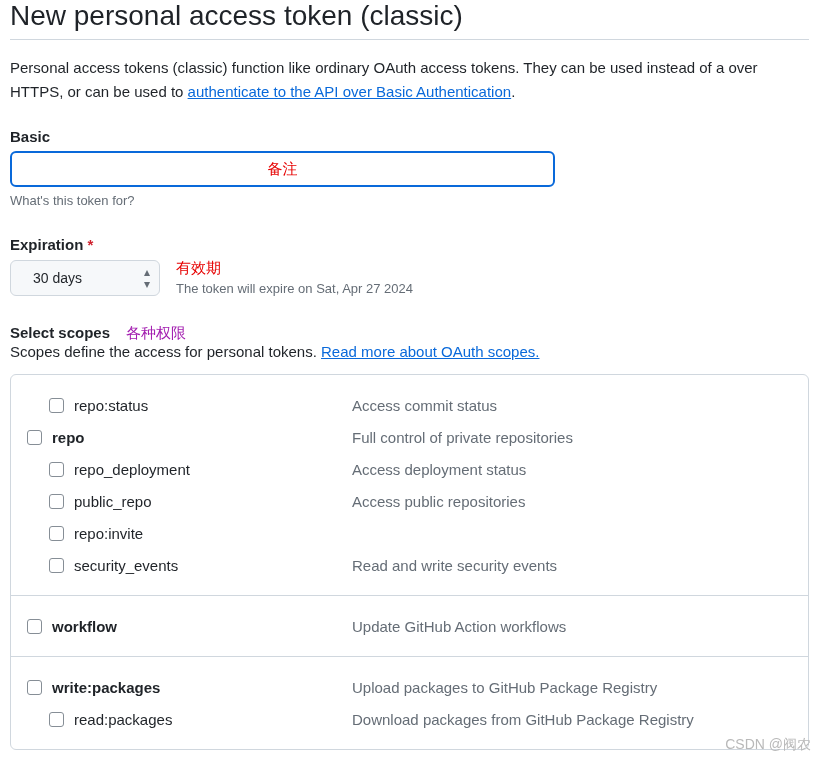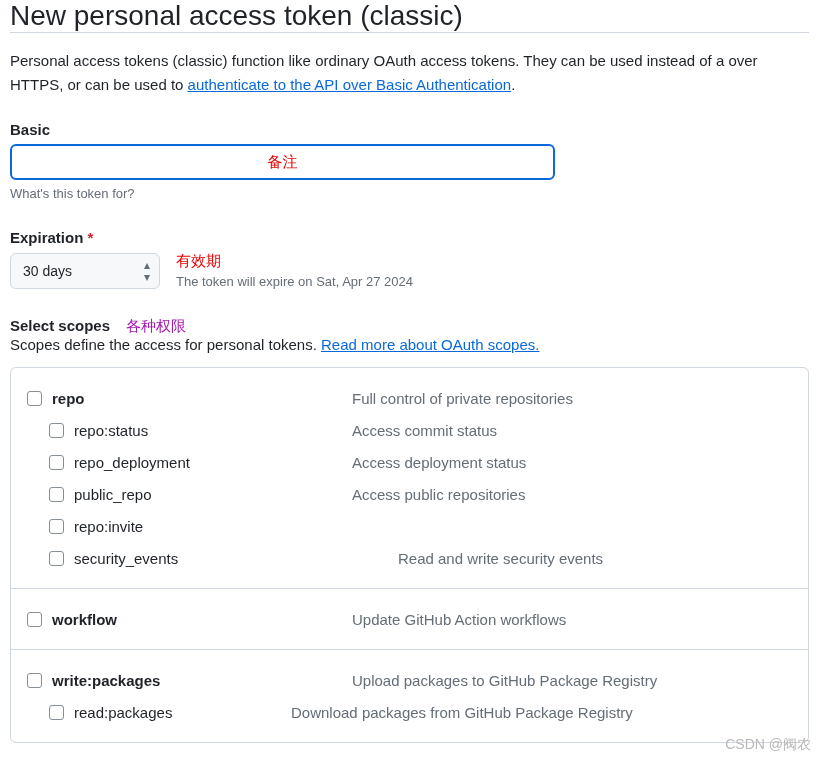--- a/index.html
+++ b/index.html
@@ -10,21 +10,21 @@
       width: 819px;
       height: 760px;
       overflow: hidden;
       position: relative;
       padding: 0 10px;
     }
     .page-title {
       font-size: 28px;
       font-weight: 400;
       color: #1f2328;
-      padding-bottom: 0;
+      padding-bottom: 7px;
       border-bottom: 1px solid #d0d7de;
       margin-bottom: 16px;
       margin-top: 0;
     }
     .intro {
       font-size: 15px;
       line-height: 1.6;
       color: #1f2328;
       margin-bottom: 24px;
     }
@@ -76,21 +76,21 @@
     }
     .select-wrap {
       position: relative;
       width: 150px;
     }
     .select-box {
       width: 150px;
       height: 36px;
       border: 1px solid #d0d7de;
       border-radius: 6px;
-      padding: 5px 30px 5px 12px;
+      padding: 5px 30px 5px 22px;
       font-size: 14px;
       background: #f6f8fa;
       cursor: pointer;
       display: flex;
       align-items: center;
     }
     .select-caret {
       position: absolute;
       right: 10px;
       top: 50%;
@@ -200,56 +200,56 @@
 <div class="section-row">
   <span class="section-title">Select scopes</span>
   <span class="section-annot">各种权限</span>
 </div>
 <p class="scopes-intro">
   <span>Scopes define the access for personal tokens. </span><a class="link">Read more about OAuth scopes.</a>
 </p>
 
 <div class="scopes-box" id="scopes-container">
     <div class="scope-group">
+      <div class="scope-row child">
+        <div class="scope-left" style="width:303px">
+          <span class="chk"></span>
+          <span class="scope-name">repo:status</span>
+        </div>
+        <div class="scope-desc">Access commit status</div>
+      </div>
       <div class="scope-row">
         <div class="scope-left">
           <span class="chk"></span>
           <span class="scope-name bold">repo</span>
         </div>
         <div class="scope-desc">Full control of private repositories</div>
       </div>
       <div class="scope-row child">
         <div class="scope-left" style="width:303px">
           <span class="chk"></span>
-          <span class="scope-name">repo:status</span>
-        </div>
-        <div class="scope-desc">Access commit status</div>
-      </div>
-      <div class="scope-row child">
-        <div class="scope-left" style="width:303px">
-          <span class="chk"></span>
           <span class="scope-name">repo_deployment</span>
         </div>
         <div class="scope-desc">Access deployment status</div>
       </div>
       <div class="scope-row child">
         <div class="scope-left" style="width:303px">
           <span class="chk"></span>
           <span class="scope-name">public_repo</span>
         </div>
         <div class="scope-desc">Access public repositories</div>
       </div>
       <div class="scope-row child">
         <div class="scope-left" style="width:303px">
           <span class="chk"></span>
           <span class="scope-name">repo:invite</span>
         </div>
       </div>
       <div class="scope-row child">
-        <div class="scope-left" style="width:349px">
+        <div class="scope-left" style="width:303px">
           <span class="chk"></span>
           <span class="scope-name">security_events</span>
         </div>
         <div class="scope-desc">Read and write security events</div>
       </div>
     </div>
     <div class="scope-group">
       <div class="scope-row">
         <div class="scope-left">
           <span class="chk"></span>
@@ -260,21 +260,21 @@
     </div>
     <div class="scope-group">
       <div class="scope-row">
         <div class="scope-left">
           <span class="chk"></span>
           <span class="scope-name bold">write:packages</span>
         </div>
         <div class="scope-desc">Upload packages to GitHub Package Registry</div>
       </div>
       <div class="scope-row child">
-        <div class="scope-left" style="width:242px">
+        <div class="scope-left" style="width:303px">
           <span class="chk"></span>
           <span class="scope-name">read:packages</span>
         </div>
         <div class="scope-desc">Download packages from GitHub Package Registry</div>
       </div>
     </div>
   </div>
 
 <div class="watermark">CSDN @阀农</div>
 

